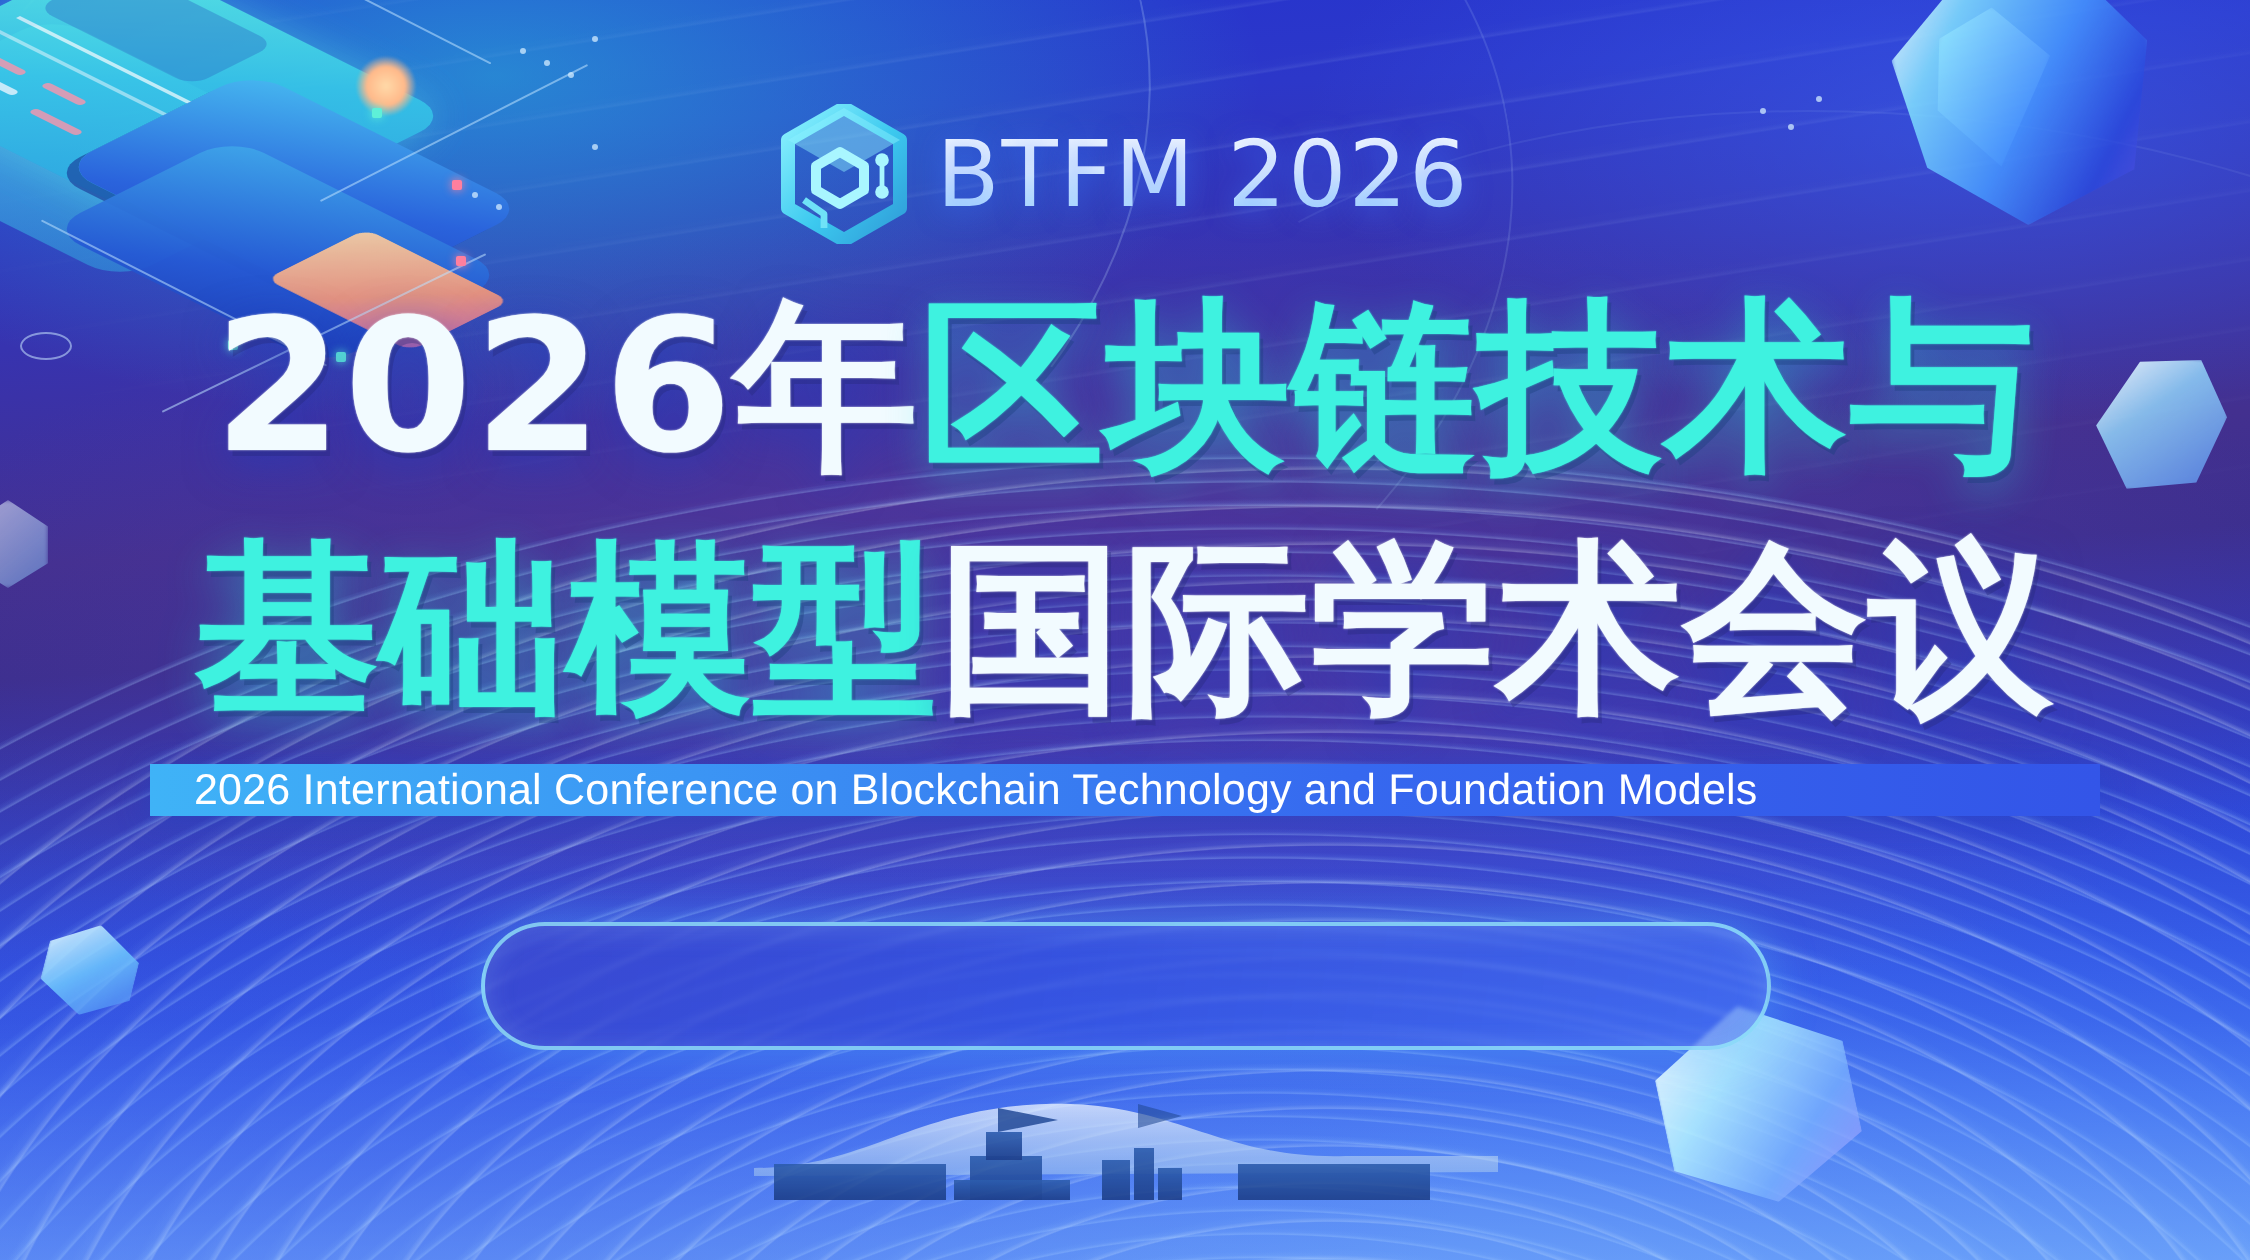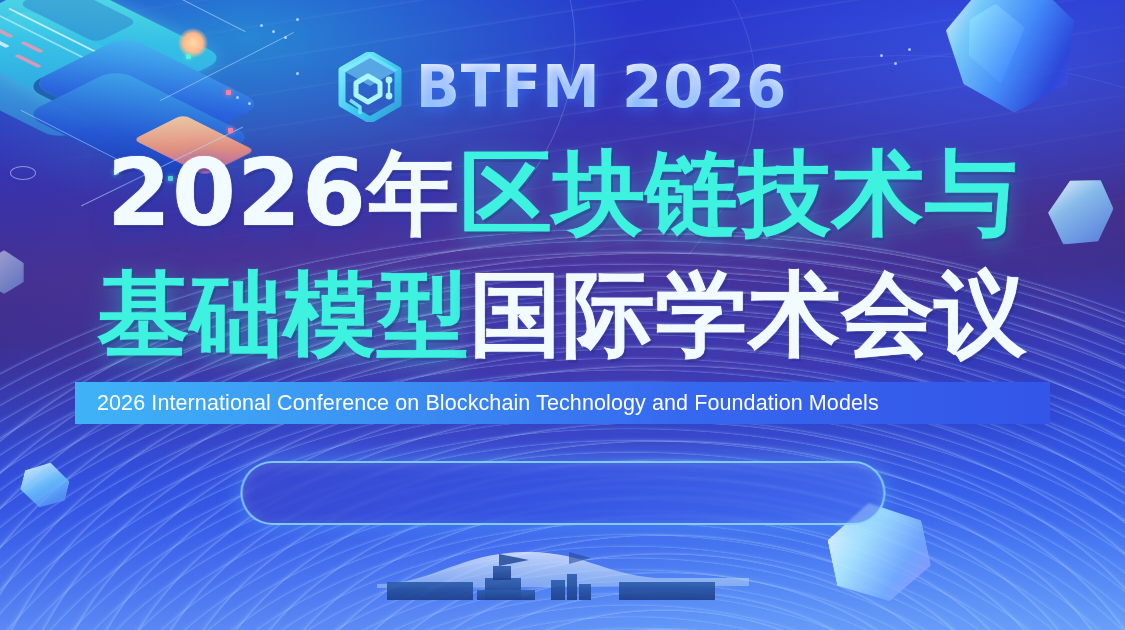--- a/index.html
+++ b/index.html
@@ -184,21 +184,21 @@
 
   
   .content{position:absolute;inset:0;}
 
   .logoRow{
     position:absolute;left:0;right:0;top:52px;
     display:flex;align-items:center;justify-content:center;gap:14px;
   }
   .logoMark{width:64px;height:70px;flex:0 0 auto;}
   .btfm{
-    font-size:58px;font-weight:700;letter-spacing:1px;
+    font-size:46px;font-weight:400;letter-spacing:1px;
     background:linear-gradient(180deg,#ffffff 0%,#eaf6ff 45%,#9ad3ff 100%);
     -webkit-background-clip:text;background-clip:text;color:transparent;
     text-shadow:0 2px 14px rgba(60,120,255,.55);
     font-family:"DejaVu Sans","Liberation Sans",sans-serif;
   }
 
   .cnTitle{
     position:absolute;left:0;right:0;
     text-align:center;
     font-family:"DejaVu Sans","Liberation Sans",sans-serif;
@@ -213,21 +213,21 @@
   .w{
     color:#f2fbff;
     text-shadow:0 0 1px rgba(255,255,255,.9), 2px 3px 0 rgba(36,40,120,.35), 0 6px 22px rgba(30,60,190,.55);
   }
   .c{
     color:#3ef2e0;
     text-shadow:0 0 1px rgba(62,242,224,.9), 2px 3px 0 rgba(24,60,120,.35), 0 6px 22px rgba(40,220,220,.45);
   }
 
   .enBar{
-    position:absolute;left:75px;top:382px;width:975px;height:42px;
+    position:absolute;left:75px;top:382px;width:975px;height:26px;
     background:linear-gradient(90deg,#3fb3f7 0%,#3b95f4 28%,#3668ef 62%,#3355e8 100%);
     display:flex;align-items:center;
     box-shadow:0 2px 16px rgba(30,70,200,.45);
   }
   .enBar .enText{
     color:#ffffff;
     font-size:21.5px;
     letter-spacing:.1px;
     padding-left:22px;
     font-family:"Liberation Sans","DejaVu Sans",sans-serif;

